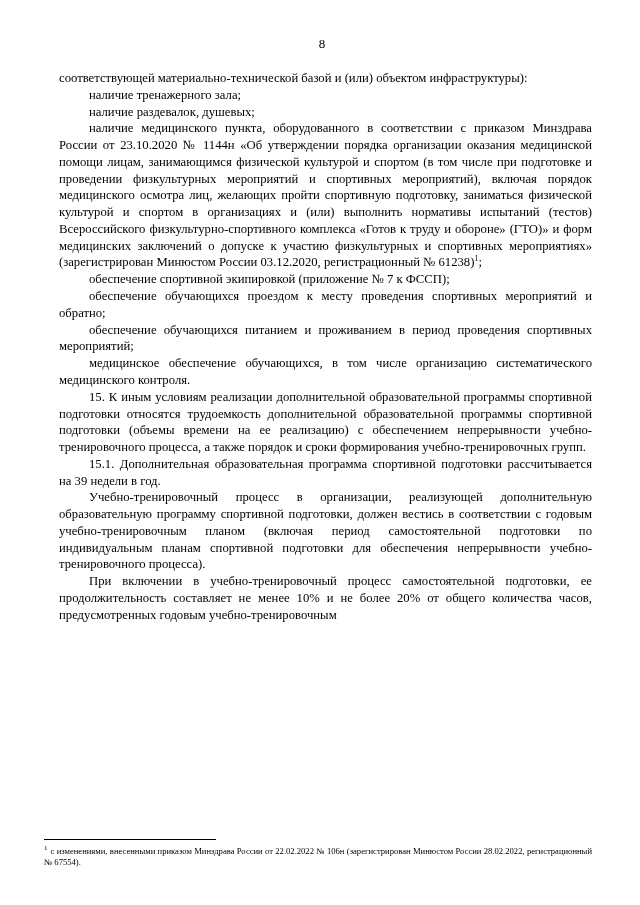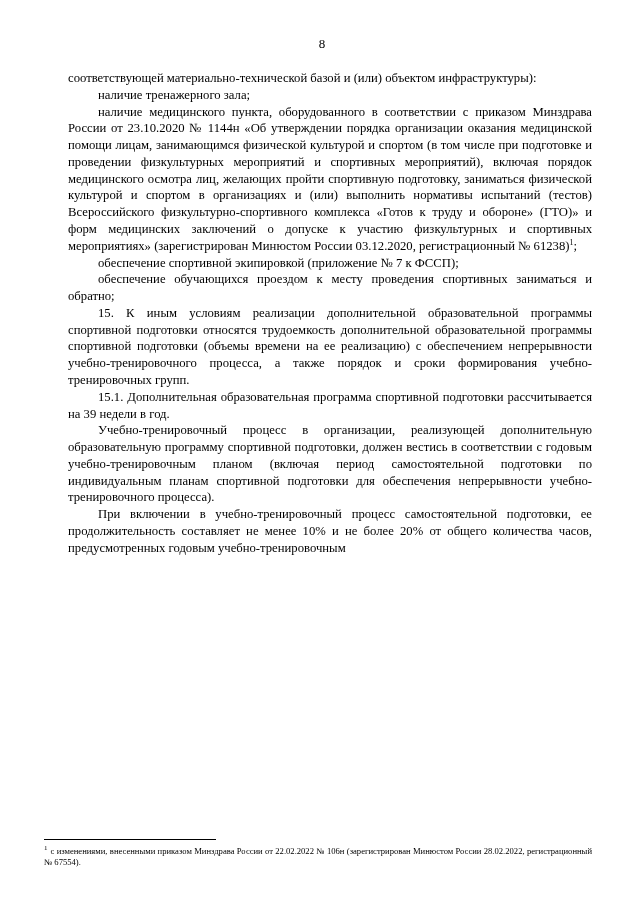--- a/index.html
+++ b/index.html
@@ -28,21 +28,21 @@
     margin-bottom: 18px;
     letter-spacing: 0.2px;
   }
   .body-text {
     font-size: 12.7px;
     line-height: 1.32;
     text-align: justify;
     text-justify: inter-word;
   }
   .body-text p {
-    margin: 0 0 0 16px;
+    margin: 0 0 0 7px;
     text-align: justify;
     text-align-last: left;
     hyphens: none;
   }
   .indent {
     text-indent: 30px;
   }
   .noindent {
     text-indent: 0;
   }
@@ -77,23 +77,26 @@
 </head>
 <body>
 
 <div class="page">
 
   <div class="page-number">8</div>
 
   <div class="body-text">
     <p class="noindent">соответствующей материально-технической базой и (или) объектом инфраструктуры):</p>
     <p class="indent">наличие тренажерного зала;</p>
+    <p class="indent">наличие раздевалок, душевых;</p>
     <p class="indent"><span>наличие медицинского пункта, оборудованного в соответствии с приказом Минздрава России от 23.10.2020 № 1144н «Об утверждении порядка организации оказания медицинской помощи лицам, занимающимся физической культурой и спортом (в том числе при подготовке и проведении физкультурных мероприятий и спортивных мероприятий), включая порядок медицинского осмотра лиц, желающих пройти спортивную подготовку, заниматься физической культурой и спортом в организациях и (или) выполнить нормативы испытаний (тестов) Всероссийского физкультурно-спортивного комплекса «Готов к труду и обороне» (ГТО)» и форм медицинских заключений о допуске к участию физкультурных и спортивных мероприятиях» (зарегистрирован Минюстом России 03.12.2020, регистрационный № 61238)</span><sup class="fn-ref">1</sup><span>;</span></p>
     <p class="indent">обеспечение спортивной экипировкой (приложение № 7 к ФССП);</p>
-    <p class="indent">обеспечение обучающихся проездом к месту проведения спортивных заниматься и обратно;</p>
+    <p class="indent">обеспечение обучающихся проездом к месту проведения спортивных мероприятий и обратно;</p>
+    <p class="indent">обеспечение обучающихся питанием и проживанием в период проведения спортивных мероприятий;</p>
+    <p class="indent">медицинское обеспечение обучающихся, в том числе организацию систематического медицинского контроля.</p>
     <p class="indent">15. К иным условиям реализации дополнительной образовательной программы спортивной подготовки относятся трудоемкость дополнительной образовательной программы спортивной подготовки (объемы времени на ее реализацию) с обеспечением непрерывности учебно-тренировочного процесса, а также порядок и сроки формирования учебно-тренировочных групп.</p>
     <p class="indent">15.1. Дополнительная образовательная программа спортивной подготовки рассчитывается на 39 недели в год.</p>
     <p class="indent">Учебно-тренировочный процесс в организации, реализующей дополнительную образовательную программу спортивной подготовки, должен вестись в соответствии с годовым учебно-тренировочным планом (включая период самостоятельной подготовки по индивидуальным планам спортивной подготовки для обеспечения непрерывности учебно-тренировочного процесса).</p>
     <p class="indent">При включении в учебно-тренировочный процесс самостоятельной подготовки, ее продолжительность составляет не менее 10% и не более 20% от общего количества часов, предусмотренных годовым учебно-тренировочным</p>
   </div>
 
   <div class="footnote-area">
     <div class="footnote-rule"></div>
     <div class="footnote"><sup>1</sup><span>с изменениями, внесенными приказом Минздрава России от 22.02.2022 № 106н (зарегистрирован Минюстом России 28.02.2022, регистрационный № 67554).</span></div>
   </div>

